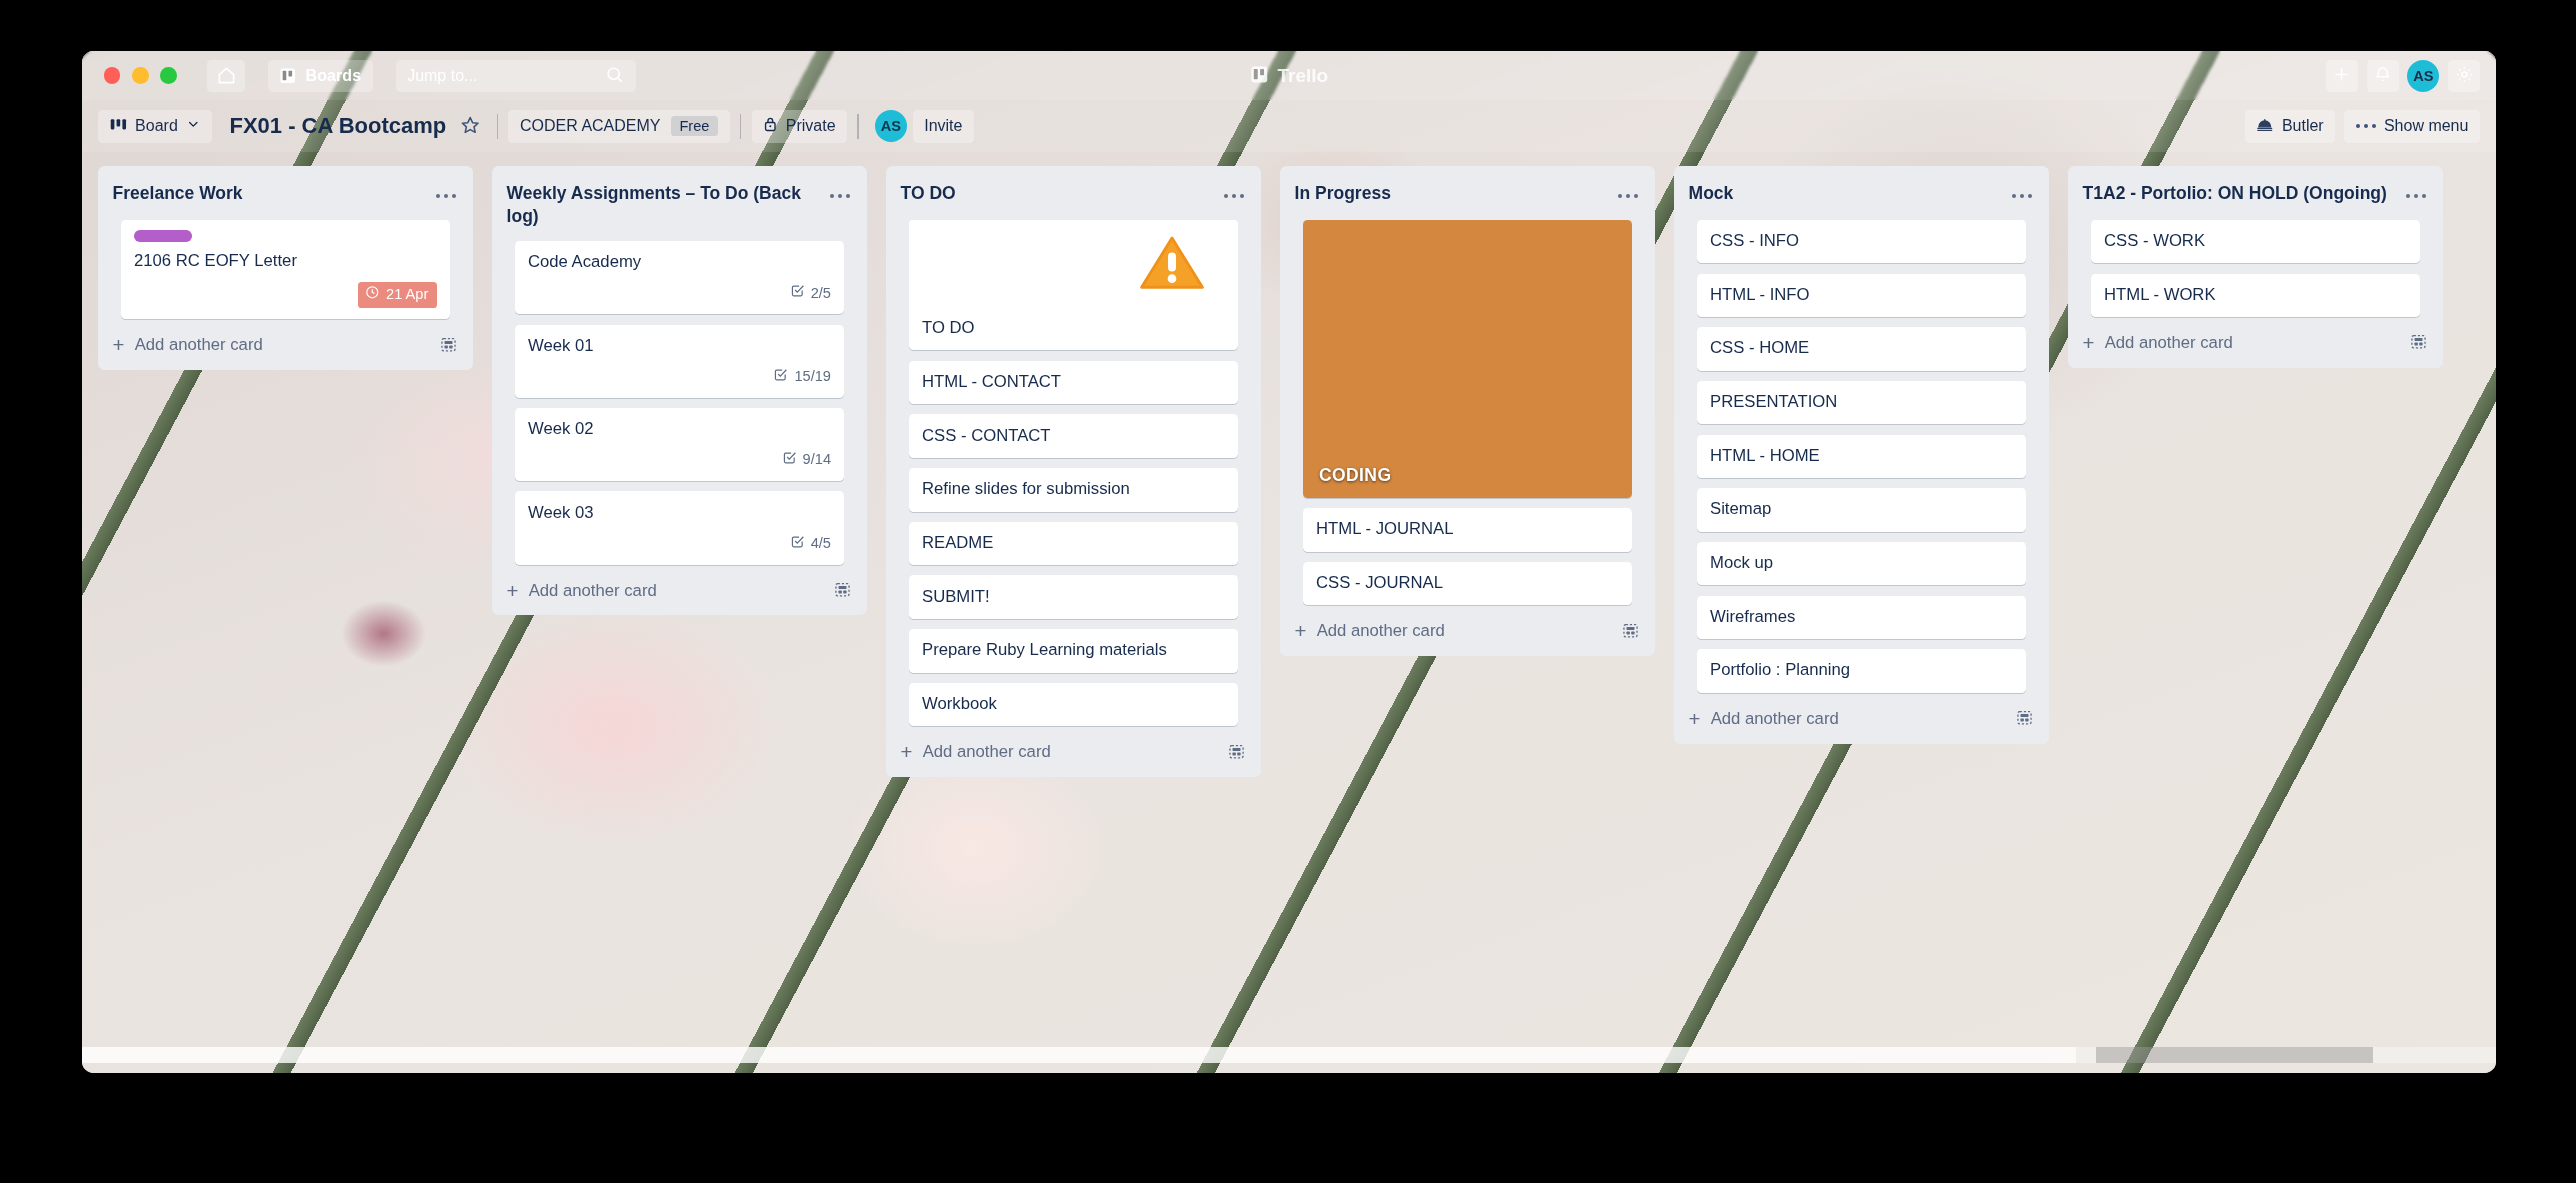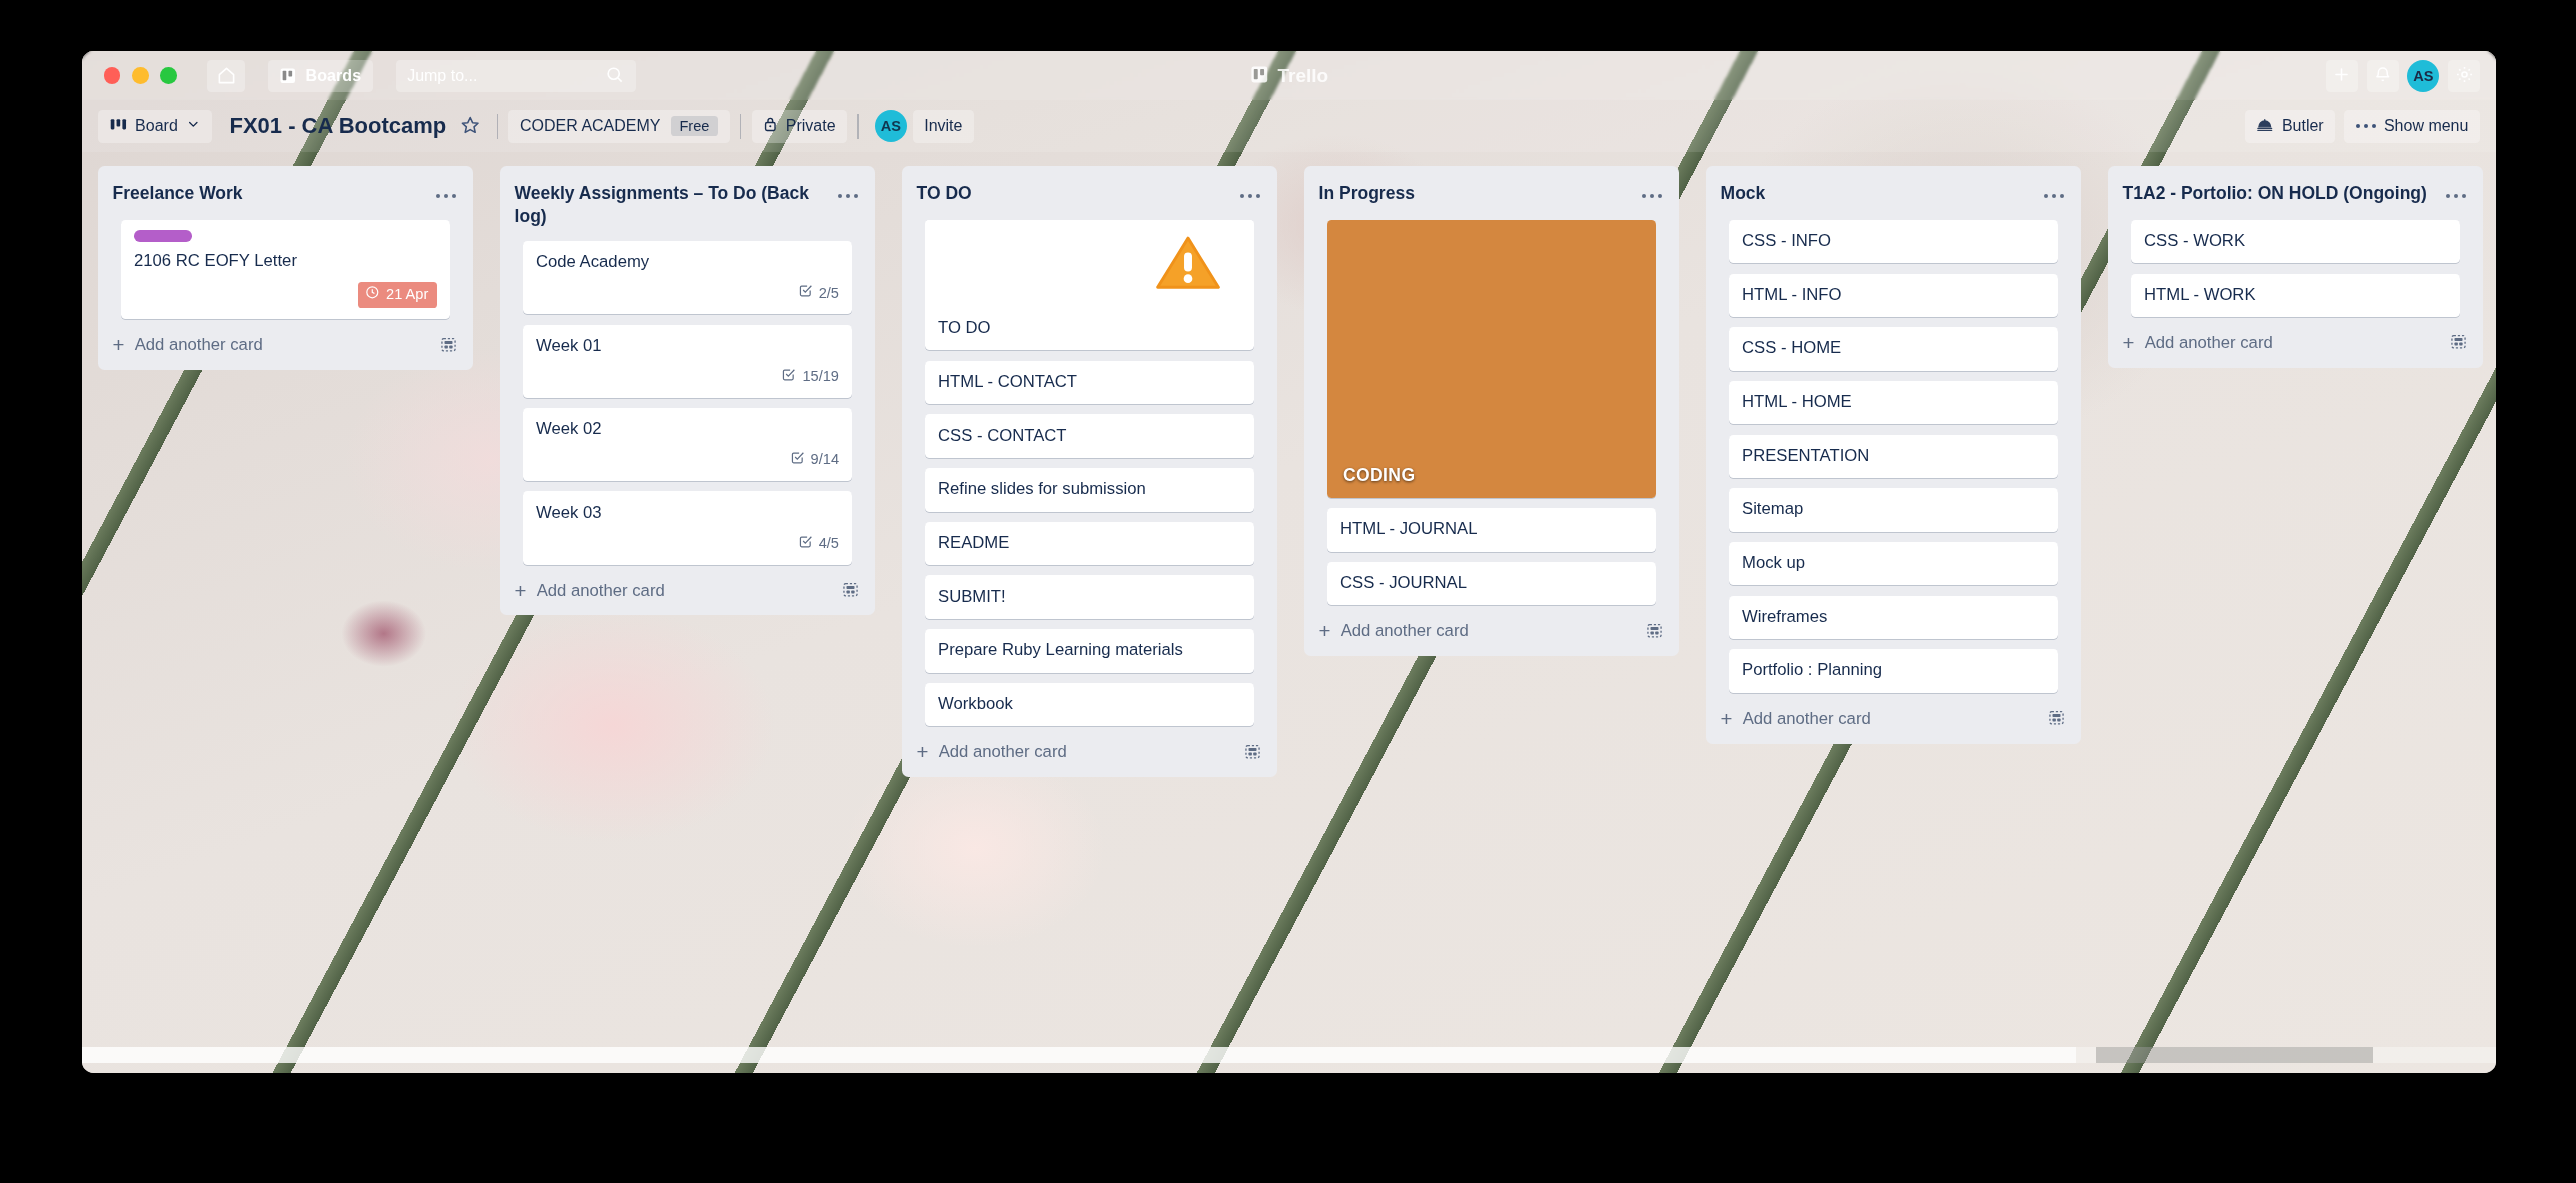--- a/index.html
+++ b/index.html
@@ -151,21 +151,21 @@
     display: flex; align-items: center; justify-content: center;
     font-size: 14.6px; font-weight: bold; cursor: pointer;
     margin: 0 5.8px;
   }
   #boardbar-right { margin-left: auto; display: flex; align-items: center; gap: 8.7px; }
 
   
   #lists {
     position: absolute; left: 0; top: 102px; right: 0; bottom: 0;
     display: flex; align-items: flex-start;
-    gap: 27px; padding: 13px 16px 0 16px;
+    gap: 19px; padding: 13px 16px 0 16px;
     overflow: hidden;
   }
   .list {
     width: 375px; flex: 0 0 375px;
     background: #ebecf0;
     border-radius: 6.5px;
     padding: 0 0 2.9px 0;
     max-height: 844px;
     display: flex; flex-direction: column;
   }
@@ -673,24 +673,24 @@
           <div class="card">
               <span class="card-title">CSS - INFO</span>
             </div>
           <div class="card">
               <span class="card-title">HTML - INFO</span>
             </div>
           <div class="card">
               <span class="card-title">CSS - HOME</span>
             </div>
           <div class="card">
+              <span class="card-title">PRESENTATION</span>
+            </div>
+          <div class="card">
               <span class="card-title">HTML - HOME</span>
-            </div>
-          <div class="card">
-              <span class="card-title">PRESENTATION</span>
             </div>
           <div class="card">
               <span class="card-title">Sitemap</span>
             </div>
           <div class="card">
               <span class="card-title">Mock up</span>
             </div>
           <div class="card">
               <span class="card-title">Wireframes</span>
             </div>

